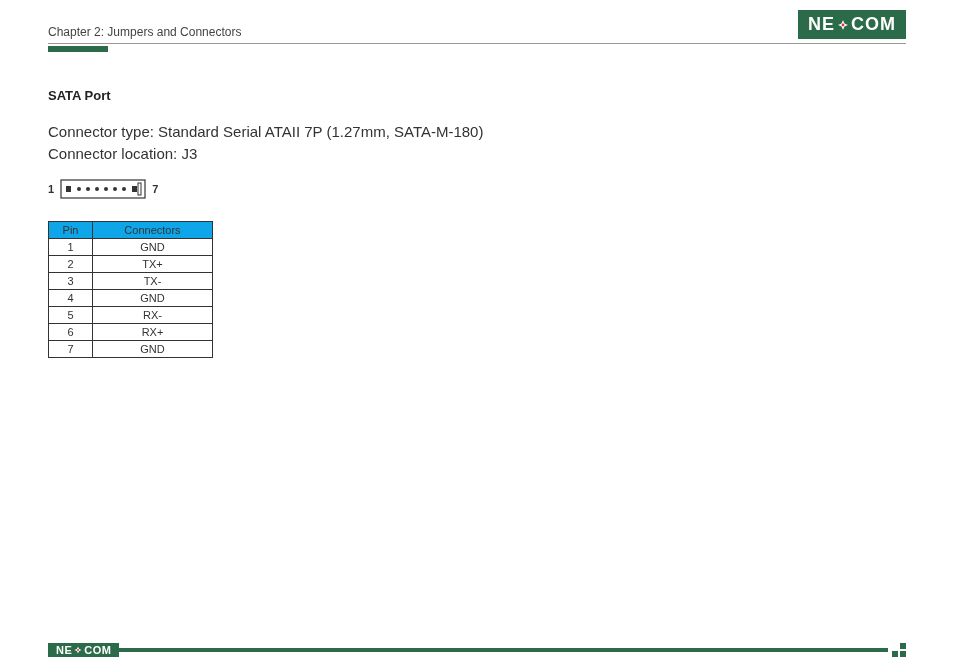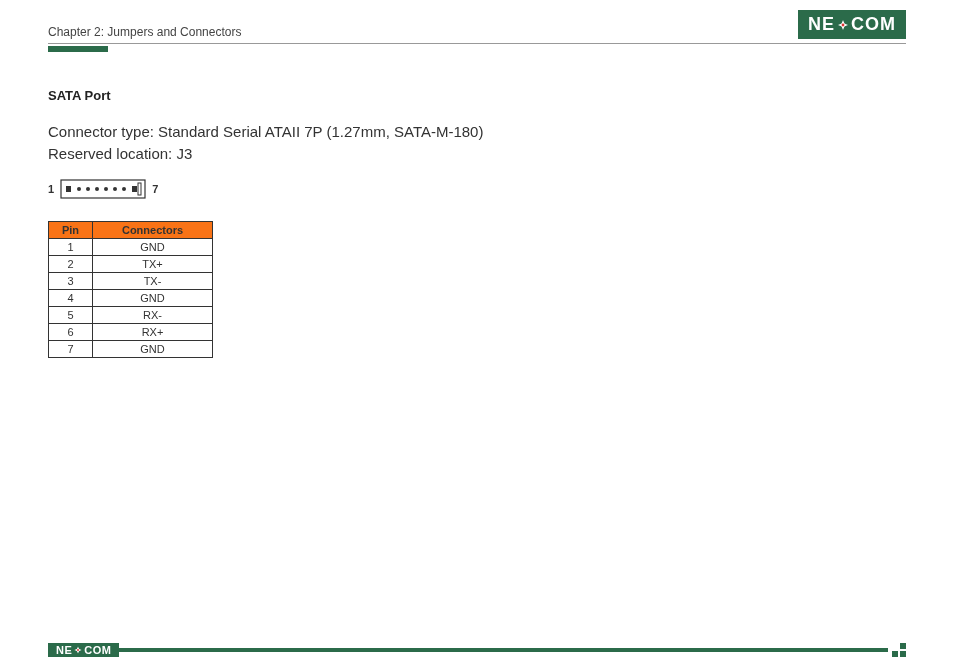--- a/index.html
+++ b/index.html
@@ -82,22 +82,22 @@
     border-collapse: collapse;
     font-size: 11px;
     color: #333;
   }
   .pin-table th, .pin-table td {
     border: 1px solid #333;
     padding: 2px 8px;
     text-align: center;
   }
   .pin-table th {
-    font-weight: bold;
-    background: #f97316;
+    font-weight: normal;
+    background: #0ea5e9;
   }
   .pin-table th:first-child, .pin-table td:first-child { width: 44px; }
   .pin-table th:last-child, .pin-table td:last-child { width: 120px; }
 
   .footer {
     position: absolute;
     bottom: 14px;
     left: 0;
     right: 0;
     padding: 0 48px;
@@ -167,21 +167,21 @@
       <span>COM</span>
     </div>
   </div>
 </div>
 <hr class="header-rule">
 <div class="header-accent"></div>
 
 <div class="content">
   <div class="section-title">SATA Port</div>
   <div class="body-text">Connector type: Standard Serial ATAII 7P (1.27mm, SATA-M-180)</div>
-  <div class="body-text">Reserved location: J3</div>
+  <div class="body-text">Connector location: J3</div>
 
   <div class="connector-diagram">
     <span class="pin-num">1</span>
     <svg class="connector-svg" width="86" height="20" viewBox="0 0 86 20">
       <rect x="1" y="1" width="84" height="18" fill="#fff" stroke="#333" stroke-width="1.2"></rect>
       <rect x="6" y="7" width="5" height="6" fill="#333"></rect>
       <circle cx="19" cy="10" r="2" fill="#333"></circle>
       <circle cx="28" cy="10" r="2" fill="#333"></circle>
       <circle cx="37" cy="10" r="2" fill="#333"></circle>
       <circle cx="46" cy="10" r="2" fill="#333"></circle>

